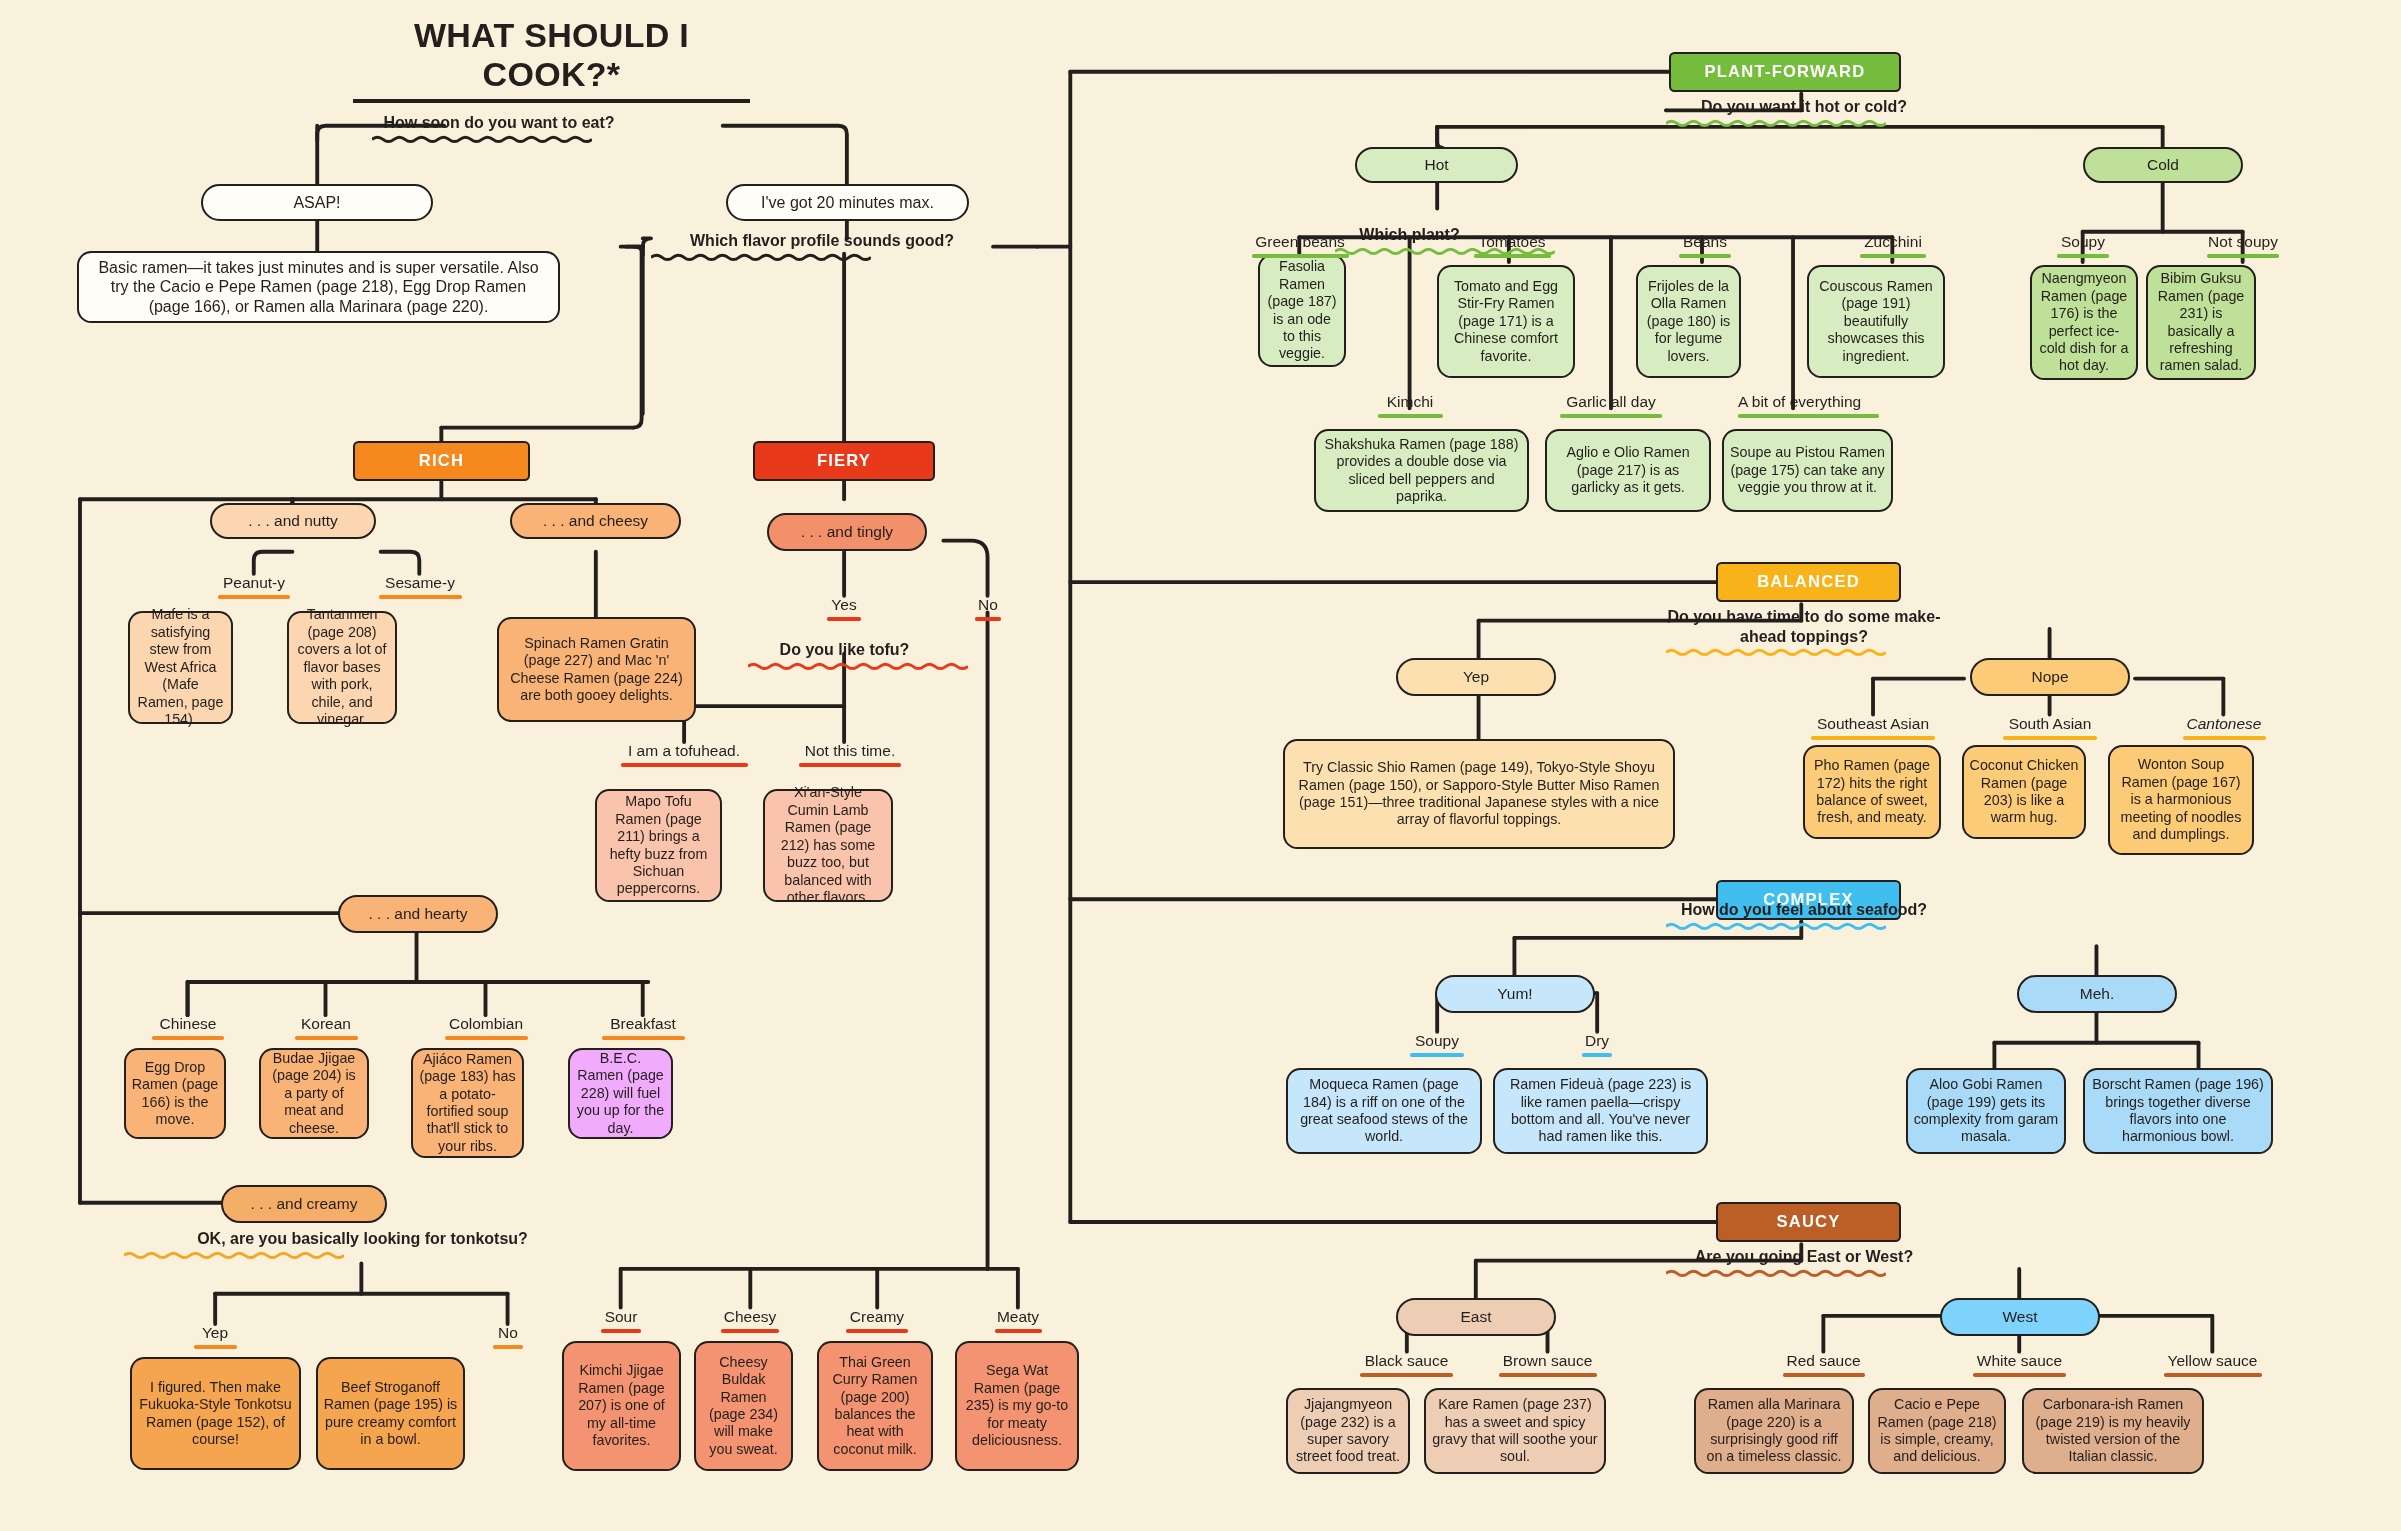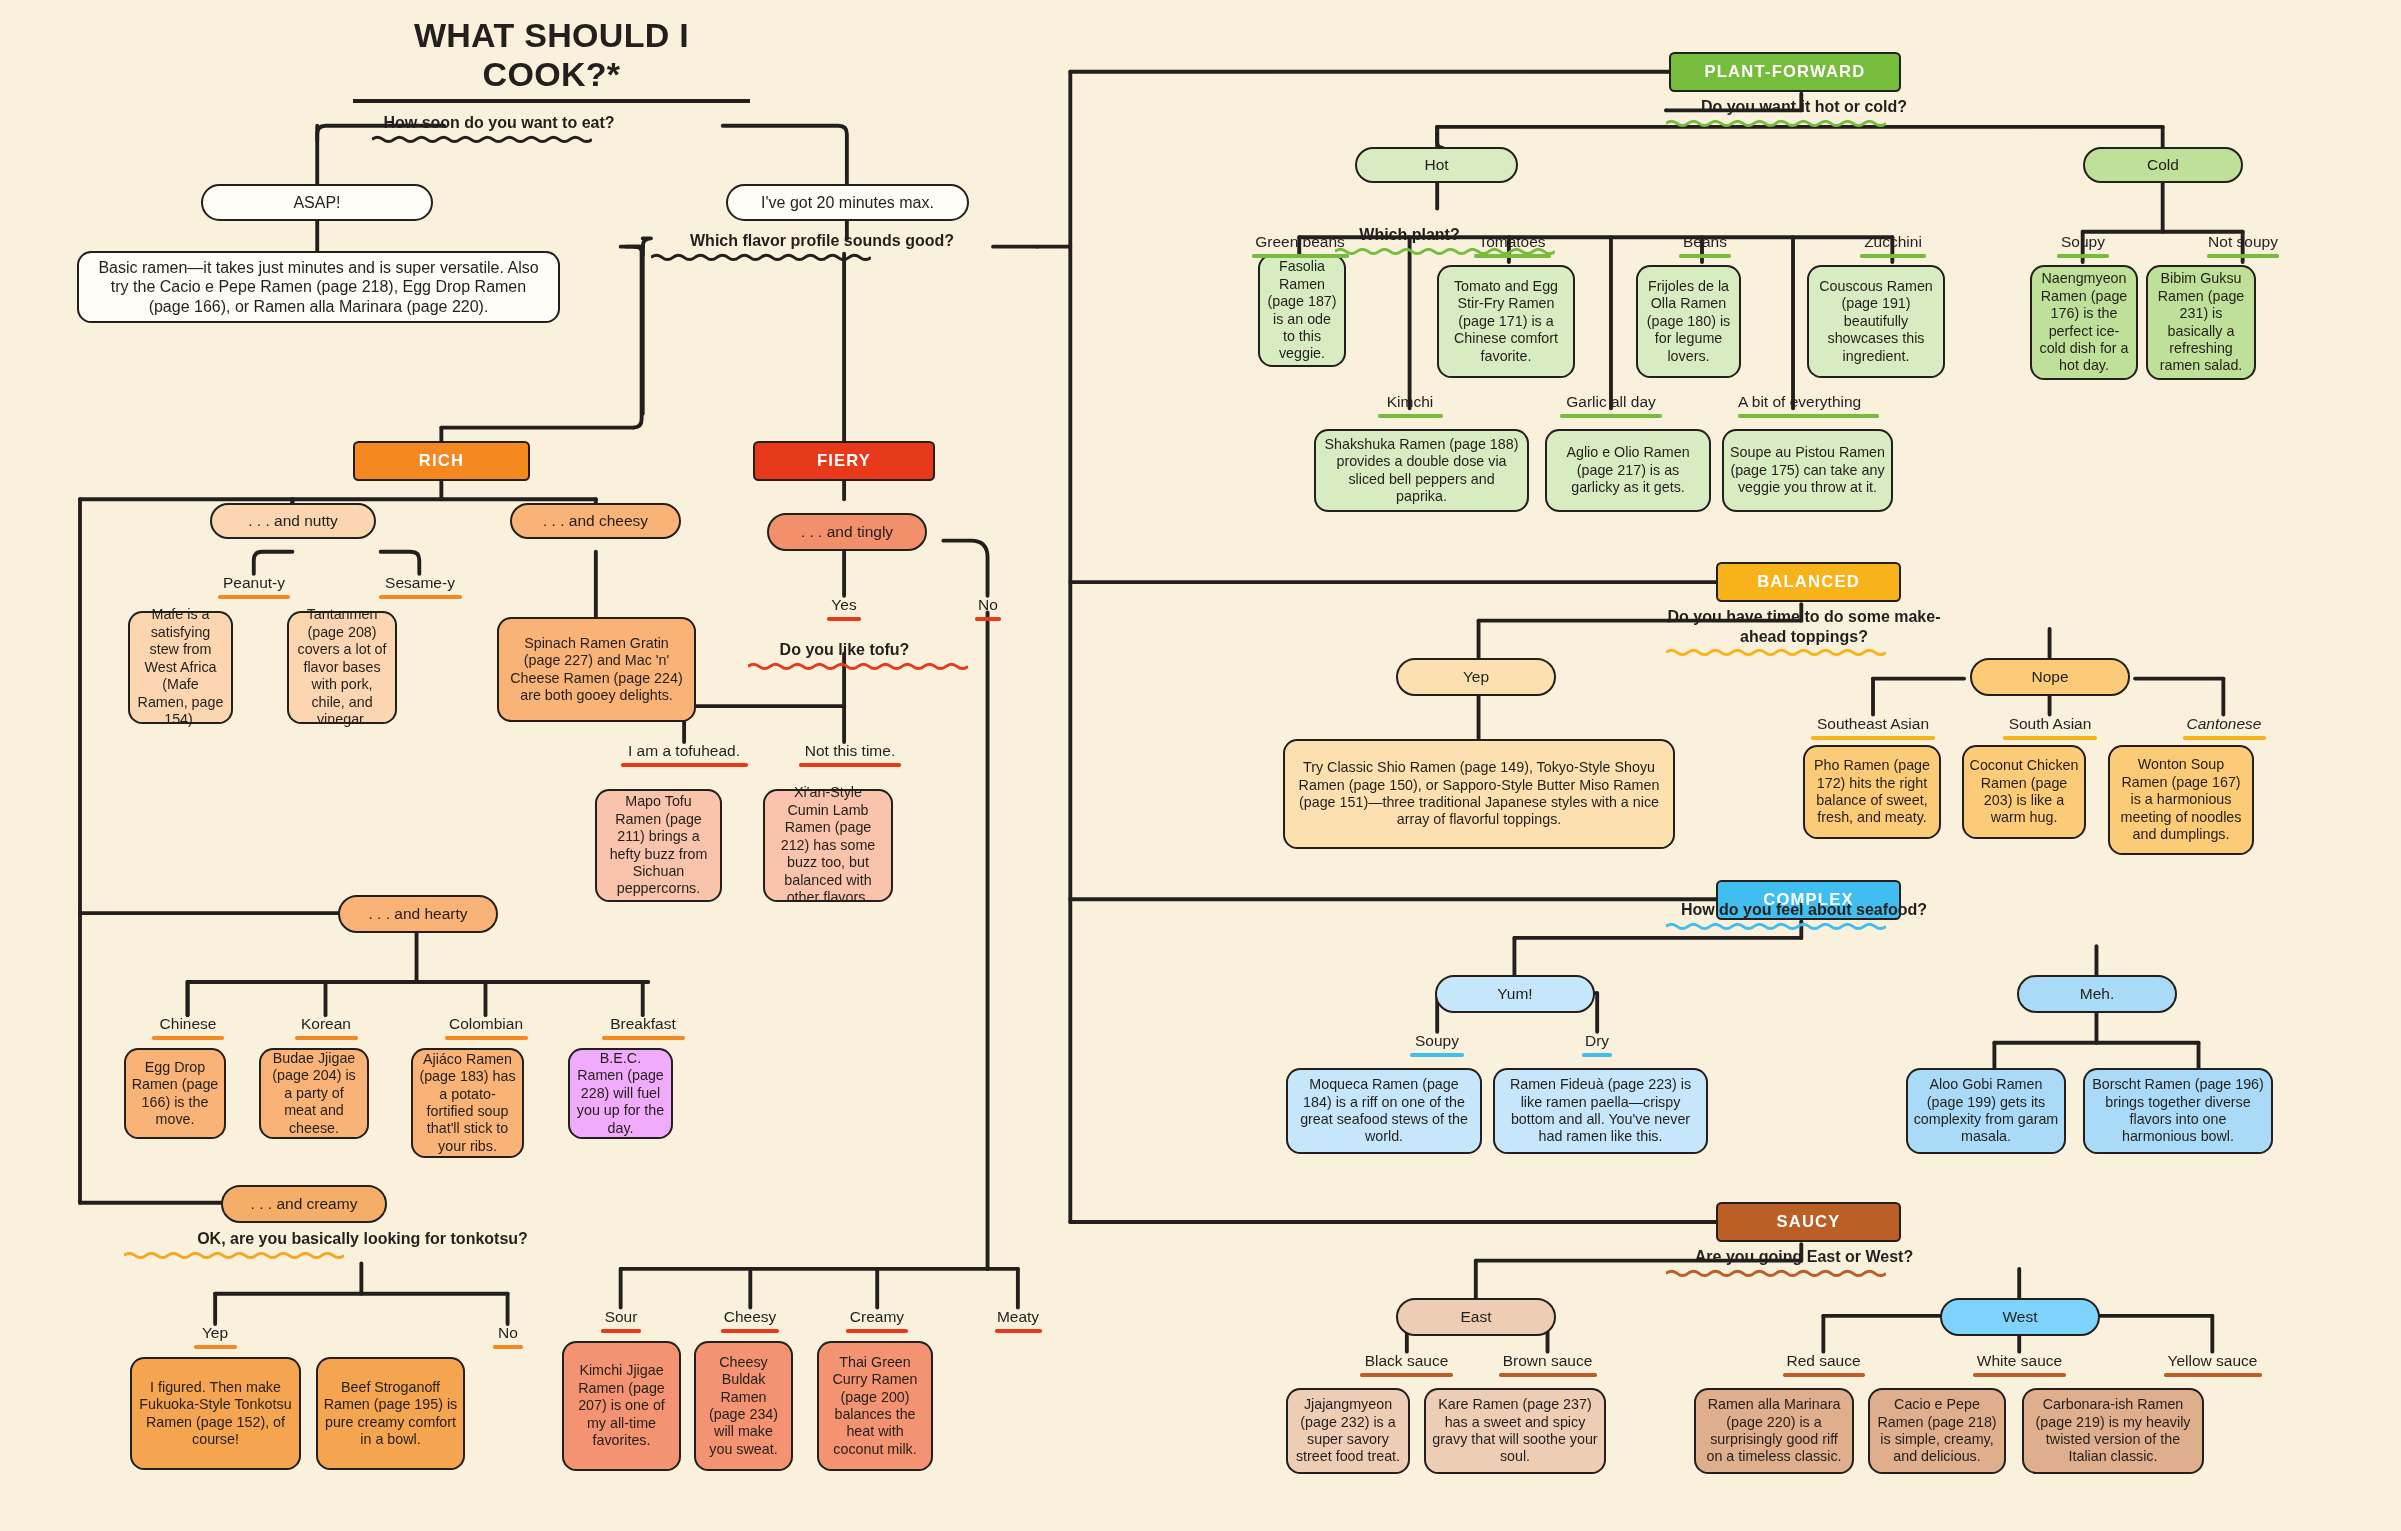--- a/index.html
+++ b/index.html
@@ -377,20 +377,23 @@
   </div>
   <div class="node card" style="left:562px;top:1341px;width:119px;height:130px;background:#f39371;font-size:14.3px;padding:5.5px;">
     <span>Kimchi Jjigae Ramen (page 207) is one of my all-time favorites.</span>
   </div>
   <div class="node card" style="left:694px;top:1341px;width:99px;height:130px;background:#f39371;font-size:14.3px;padding:5.5px;">
     <span>Cheesy Buldak Ramen (page 234) will make you sweat.</span>
   </div>
   <div class="node card" style="left:817px;top:1341px;width:116px;height:130px;background:#f39371;font-size:14.3px;padding:5.5px;">
     <span>Thai Green Curry Ramen (page 200) balances the heat with coconut milk.</span>
   </div>
+  <div class="node card" style="left:955px;top:1341px;width:124px;height:130px;background:#f39371;font-size:14.3px;padding:5.5px;">
+    <span>Sega Wat Ramen (page 235) is my go-to for meaty deliciousness.</span>
+  </div>
 
   <div class="node banner" style="left:1669px;top:52px;width:232px;height:40px;background:#76bd3e;">
     <span>PLANT-FORWARD</span>
   </div>
   <div class="question" style="left:1666px;top:97px;width:276px;">
     <span>Do you want it hot or cold?</span>
     <svg class="squiggle" viewBox="0 0 300 12" preserveAspectRatio="none">
         <path d="M0 6 q7.5 -6 15 0 t15 0 t15 0 t15 0 t15 0 t15 0 t15 0 t15 0 t15 0 t15 0 t15 0 t15 0 t15 0 t15 0 t15 0 t15 0 t15 0 t15 0 t15 0 t15 0" fill="none" stroke="#76bd3e" stroke-width="4"></path>
       </svg>
   </div>

